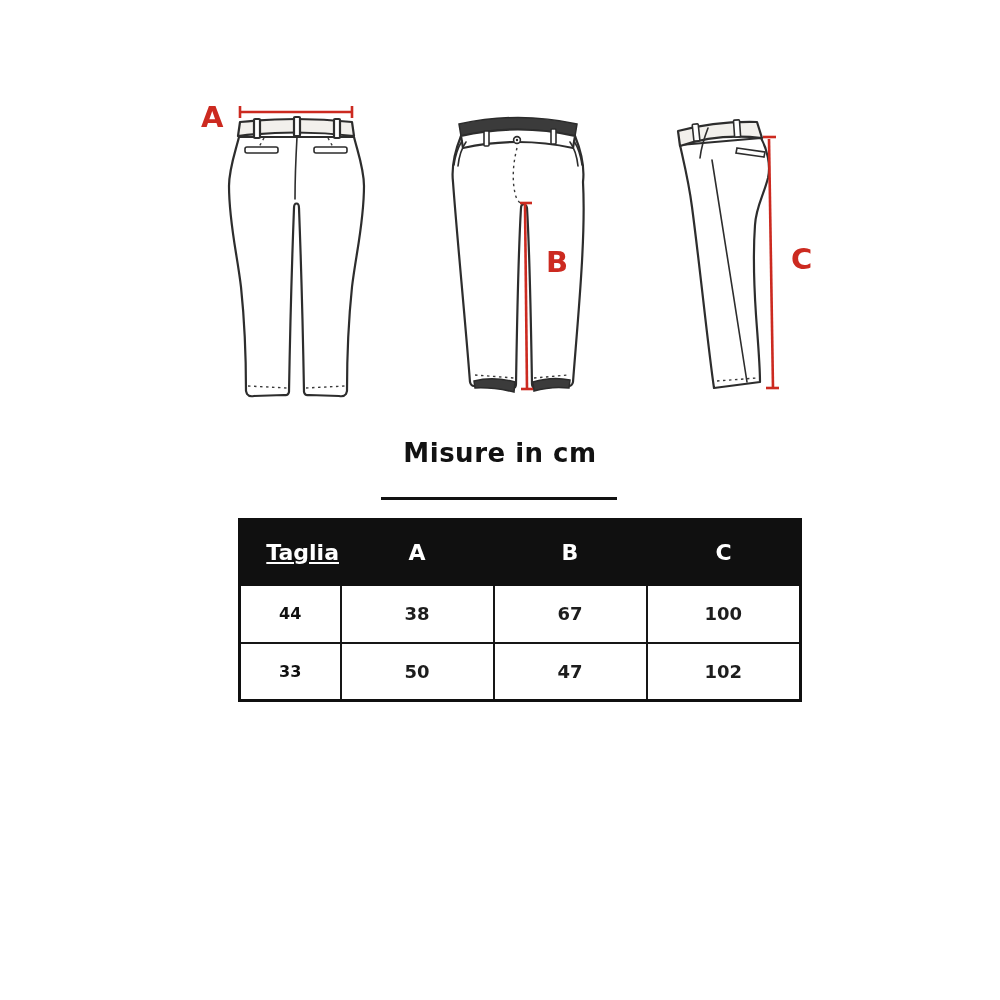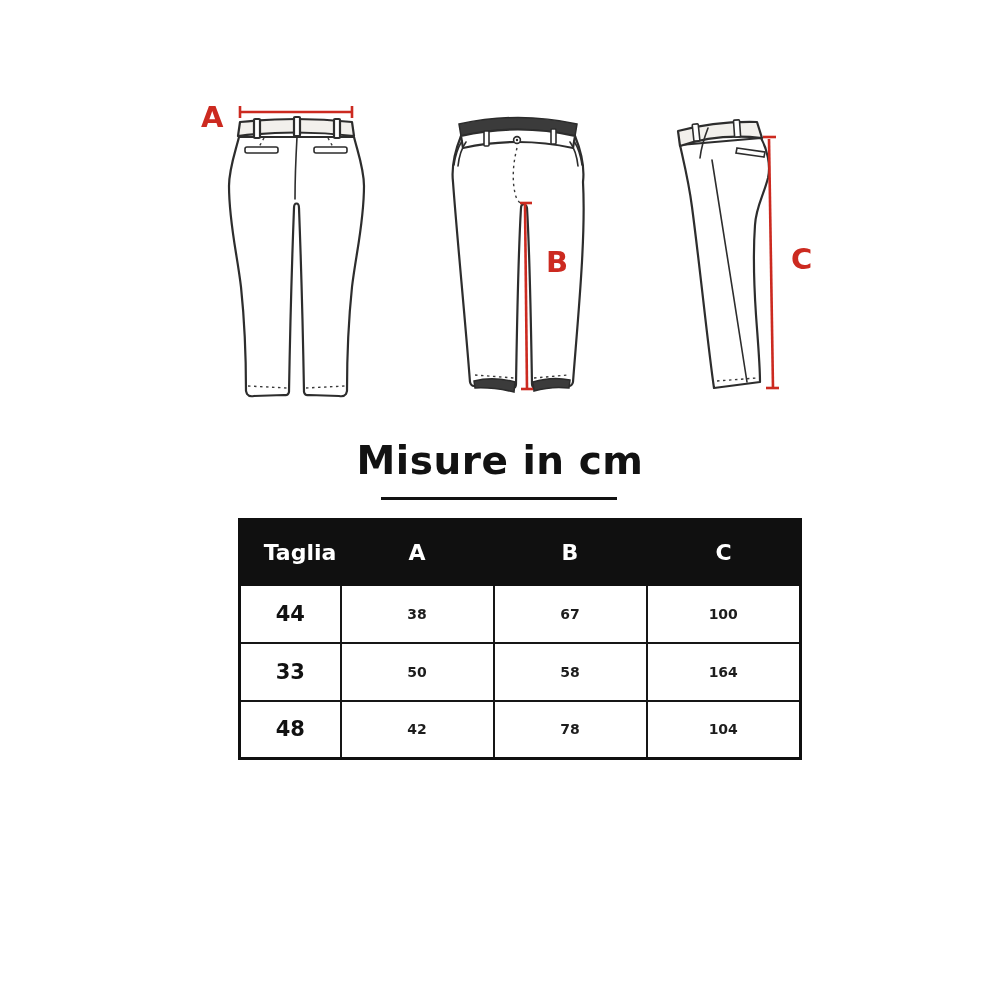--- a/index.html
+++ b/index.html
@@ -8,48 +8,48 @@
     position:relative; width:1000px; height:1000px; background:#ffffff;
     font-family:"DejaVu Sans","Liberation Sans",sans-serif; overflow:hidden;
   }
   .fig { position:absolute; }
   #fig-back  { left:188px; top:85px;  width:212px; height:330px; }
   #fig-front { left:430px; top:85px;  width:210px; height:330px; }
   #fig-side  { left:650px; top:85px;  width:200px; height:330px; }
 
   .page-title {
     position:absolute; left:0; top:438px; width:1000px;
-    text-align:center; font-size:39px; font-weight:bold;
+    text-align:center; font-size:26px; font-weight:bold;
     color:#121212; letter-spacing:0.5px;
   }
   .title-underline {
     position:absolute; left:381px; top:497px; width:236px; height:3px;
     background:#121212;
   }
 
   table.size-table {
     position:absolute; left:238px; top:518px; width:561px;
     border-collapse:collapse; table-layout:fixed;
   }
   table.size-table col.c0 { width:101px; }
   table.size-table col.c1 { width:153px; }
   table.size-table col.c2 { width:153px; }
   table.size-table col.c3 { width:154px; }
   table.size-table th {
     background:#101010; color:#ffffff; height:65px;
     font-size:22px; font-weight:bold; text-align:center;
     border:3px solid #101010;
   }
-  table.size-table th.first { text-align:center; padding-left:20px; }
+  table.size-table th.first { text-align:right; padding-left:20px;text-decoration:underline; }
   table.size-table td {
     height:58px; text-align:center; vertical-align:middle;
-    font-size:14px; font-weight:bold; color:#1d1d1d;
+    font-size:18px; font-weight:bold; color:#1d1d1d;
     border:2px solid #161616; background:#ffffff;
   }
-  table.size-table td.size-col { font-size:21px; color:#111; }
+  table.size-table td.size-col { font-size:16px; color:#111; }
   table.size-table { border:3px solid #101010; }
 
   svg .ln   { fill:none; stroke:#2d2d2d; stroke-width:2.2; stroke-linecap:round; stroke-linejoin:round; }
   svg .lnth { fill:none; stroke:#2d2d2d; stroke-width:1.6; stroke-linecap:round; }
   svg .fillw{ fill:#ffffff; }
   svg .band { fill:#f2f0ec; }
   svg .dk   { fill:#3b3b3b; stroke:#2b2b2b; stroke-width:1.5; }
   svg .dash { fill:none; stroke:#3a3a3a; stroke-width:1.4; stroke-dasharray:2.5,3.5; }
   svg .red  { fill:none; stroke:#cc2a20; stroke-width:2.6; }
   svg .redlabel {
@@ -174,25 +174,19 @@
     <tbody>
       <tr>
         <td class="size-col">44</td>
         <td>38</td>
         <td>67</td>
         <td>100</td>
       </tr>
       <tr>
         <td class="size-col">33</td>
         <td>50</td>
-        <td>58</td>
-        <td>164</td>
-      </tr>
-      <tr>
-        <td class="size-col">48</td>
-        <td>42</td>
-        <td>78</td>
-        <td>104</td>
+        <td>47</td>
+        <td>102</td>
       </tr>
     </tbody>
   </table>
 
 </div>
 
 </body></html>

